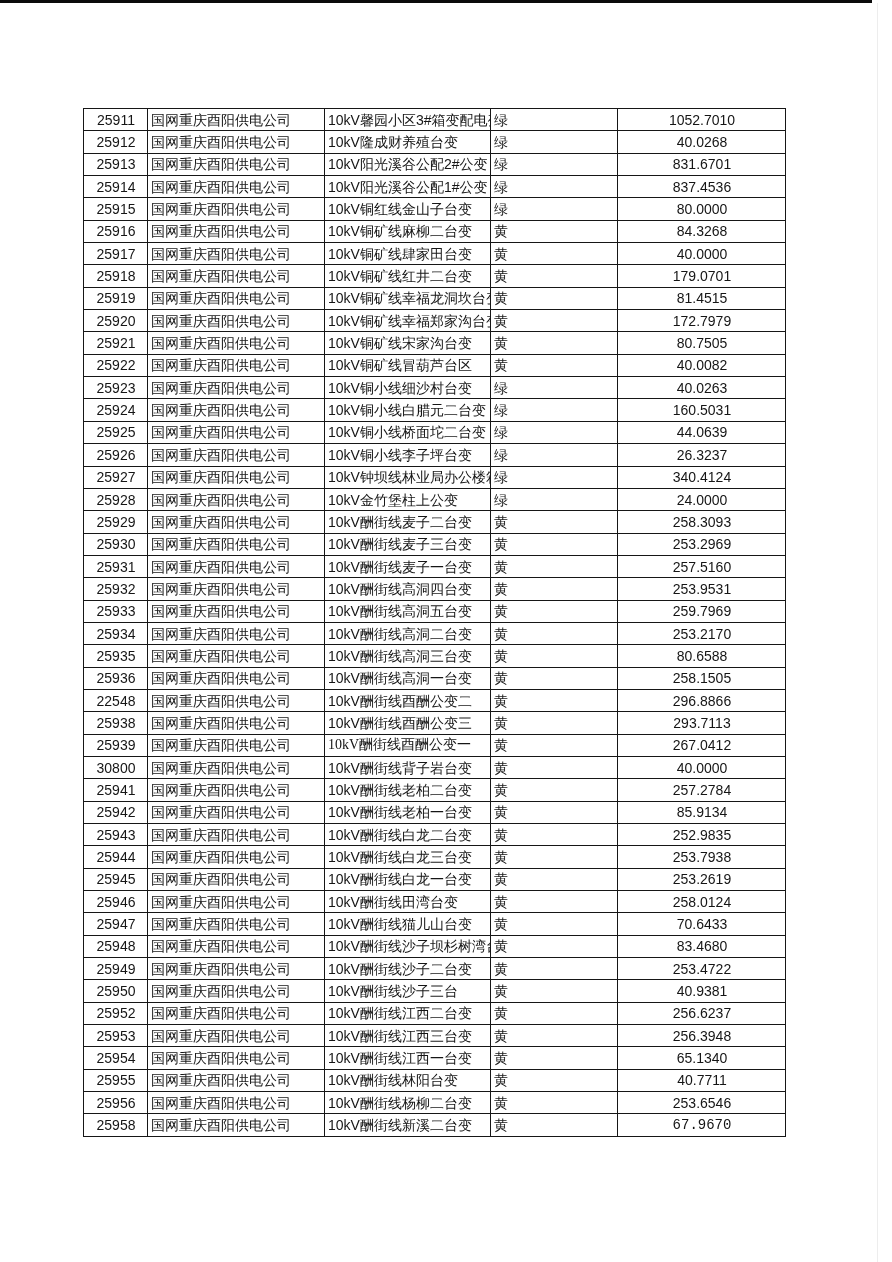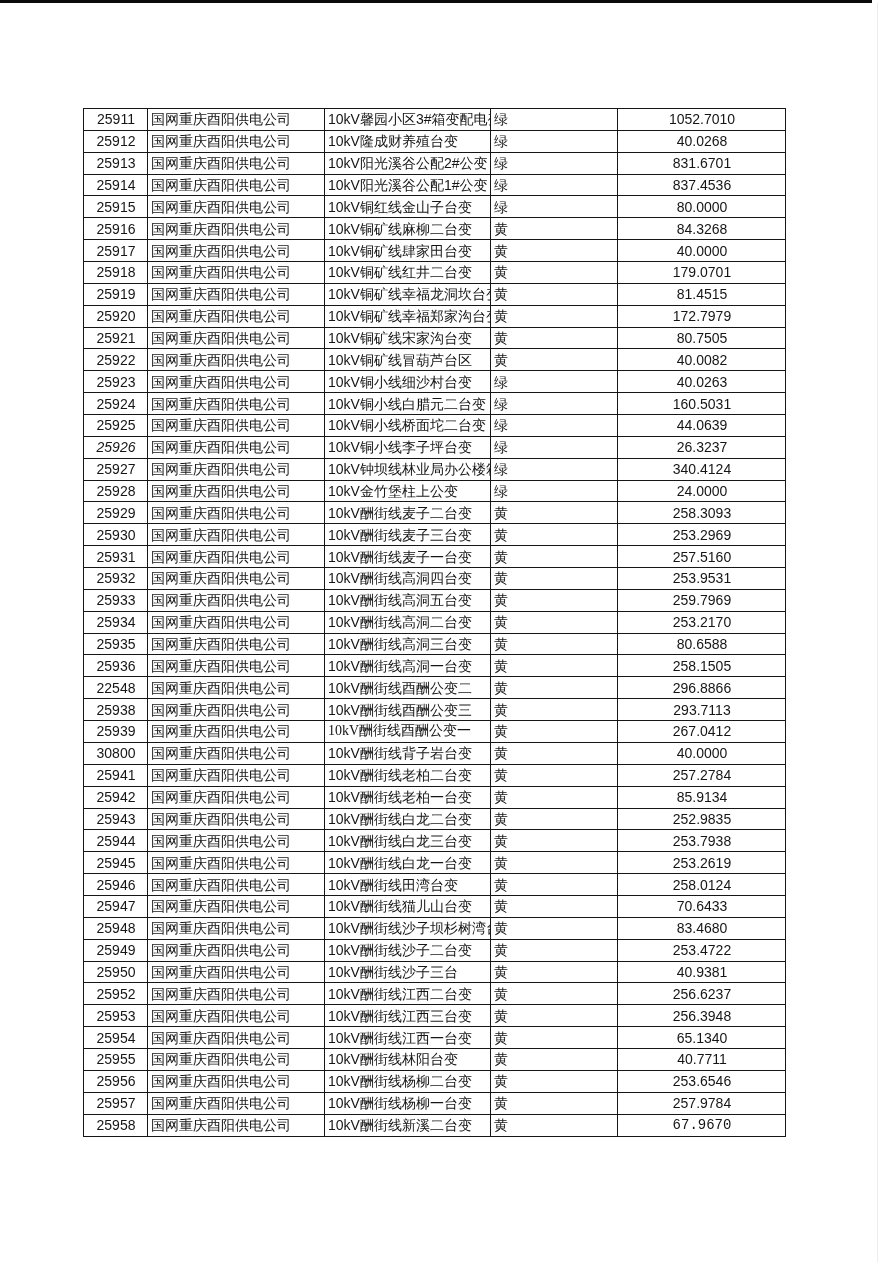--- a/index.html
+++ b/index.html
@@ -168,21 +168,21 @@
         <td class="c-val" style="border-color: rgb(22, 22, 22);">160.5031</td>
       </tr>
       <tr>
         <td class="c-id" style="border-color: rgb(22, 22, 22);">25925</td>
         <td class="c-org" style="border-color: rgb(22, 22, 22);">国网重庆酉阳供电公司</td>
         <td class="c-dev" style="border-color: rgb(22, 22, 22);">10kV铜小线桥面坨二台变</td>
         <td class="c-stat" style="border-color: rgb(22, 22, 22);">绿</td>
         <td class="c-val" style="border-color: rgb(22, 22, 22);">44.0639</td>
       </tr>
       <tr>
-        <td class="c-id" style="border-color: rgb(22, 22, 22); font-style: italic;">25926</td>
+        <td class="c-id" style="border-color: rgb(22, 22, 22);">25926</td>
         <td class="c-org" style="border-color: rgb(22, 22, 22);">国网重庆酉阳供电公司</td>
         <td class="c-dev" style="border-color: rgb(22, 22, 22);">10kV铜小线李子坪台变</td>
         <td class="c-stat" style="border-color: rgb(22, 22, 22);">绿</td>
         <td class="c-val" style="border-color: rgb(22, 22, 22);">26.3237</td>
       </tr>
       <tr>
         <td class="c-id" style="border-color: rgb(22, 22, 22);">25927</td>
         <td class="c-org" style="border-color: rgb(22, 22, 22);">国网重庆酉阳供电公司</td>
         <td class="c-dev" style="border-color: rgb(22, 22, 22);">10kV钟坝线林业局办公楼箱</td>
         <td class="c-stat" style="border-color: rgb(22, 22, 22);">绿</td>
@@ -376,27 +376,20 @@
         <td class="c-dev" style="border-color: rgb(22, 22, 22);">10kV酬街线林阳台变</td>
         <td class="c-stat" style="border-color: rgb(22, 22, 22);">黄</td>
         <td class="c-val" style="border-color: rgb(22, 22, 22);">40.7711</td>
       </tr>
       <tr>
         <td class="c-id" style="border-color: rgb(22, 22, 22);">25956</td>
         <td class="c-org" style="border-color: rgb(22, 22, 22);">国网重庆酉阳供电公司</td>
         <td class="c-dev" style="border-color: rgb(22, 22, 22);">10kV酬街线杨柳二台变</td>
         <td class="c-stat" style="border-color: rgb(22, 22, 22);">黄</td>
         <td class="c-val" style="border-color: rgb(22, 22, 22);">253.6546</td>
-      </tr>
-      <tr>
-        <td class="c-id" style="border-color: rgb(22, 22, 22);">25957</td>
-        <td class="c-org" style="border-color: rgb(22, 22, 22);">国网重庆酉阳供电公司</td>
-        <td class="c-dev" style="border-color: rgb(22, 22, 22);">10kV酬街线杨柳一台变</td>
-        <td class="c-stat" style="border-color: rgb(22, 22, 22);">黄</td>
-        <td class="c-val" style="border-color: rgb(22, 22, 22);">257.9784</td>
       </tr>
       <tr>
         <td class="c-id" style="border-color: rgb(22, 22, 22);">25958</td>
         <td class="c-org" style="border-color: rgb(22, 22, 22);">国网重庆酉阳供电公司</td>
         <td class="c-dev" style="border-color: rgb(22, 22, 22);">10kV酬街线新溪二台变</td>
         <td class="c-stat" style="border-color: rgb(22, 22, 22);">黄</td>
         <td class="c-val" style="border-color: rgb(22, 22, 22); font-family: Liberation Mono, monospace;">67.9670</td>
       </tr>
     </tbody>
 </table>

